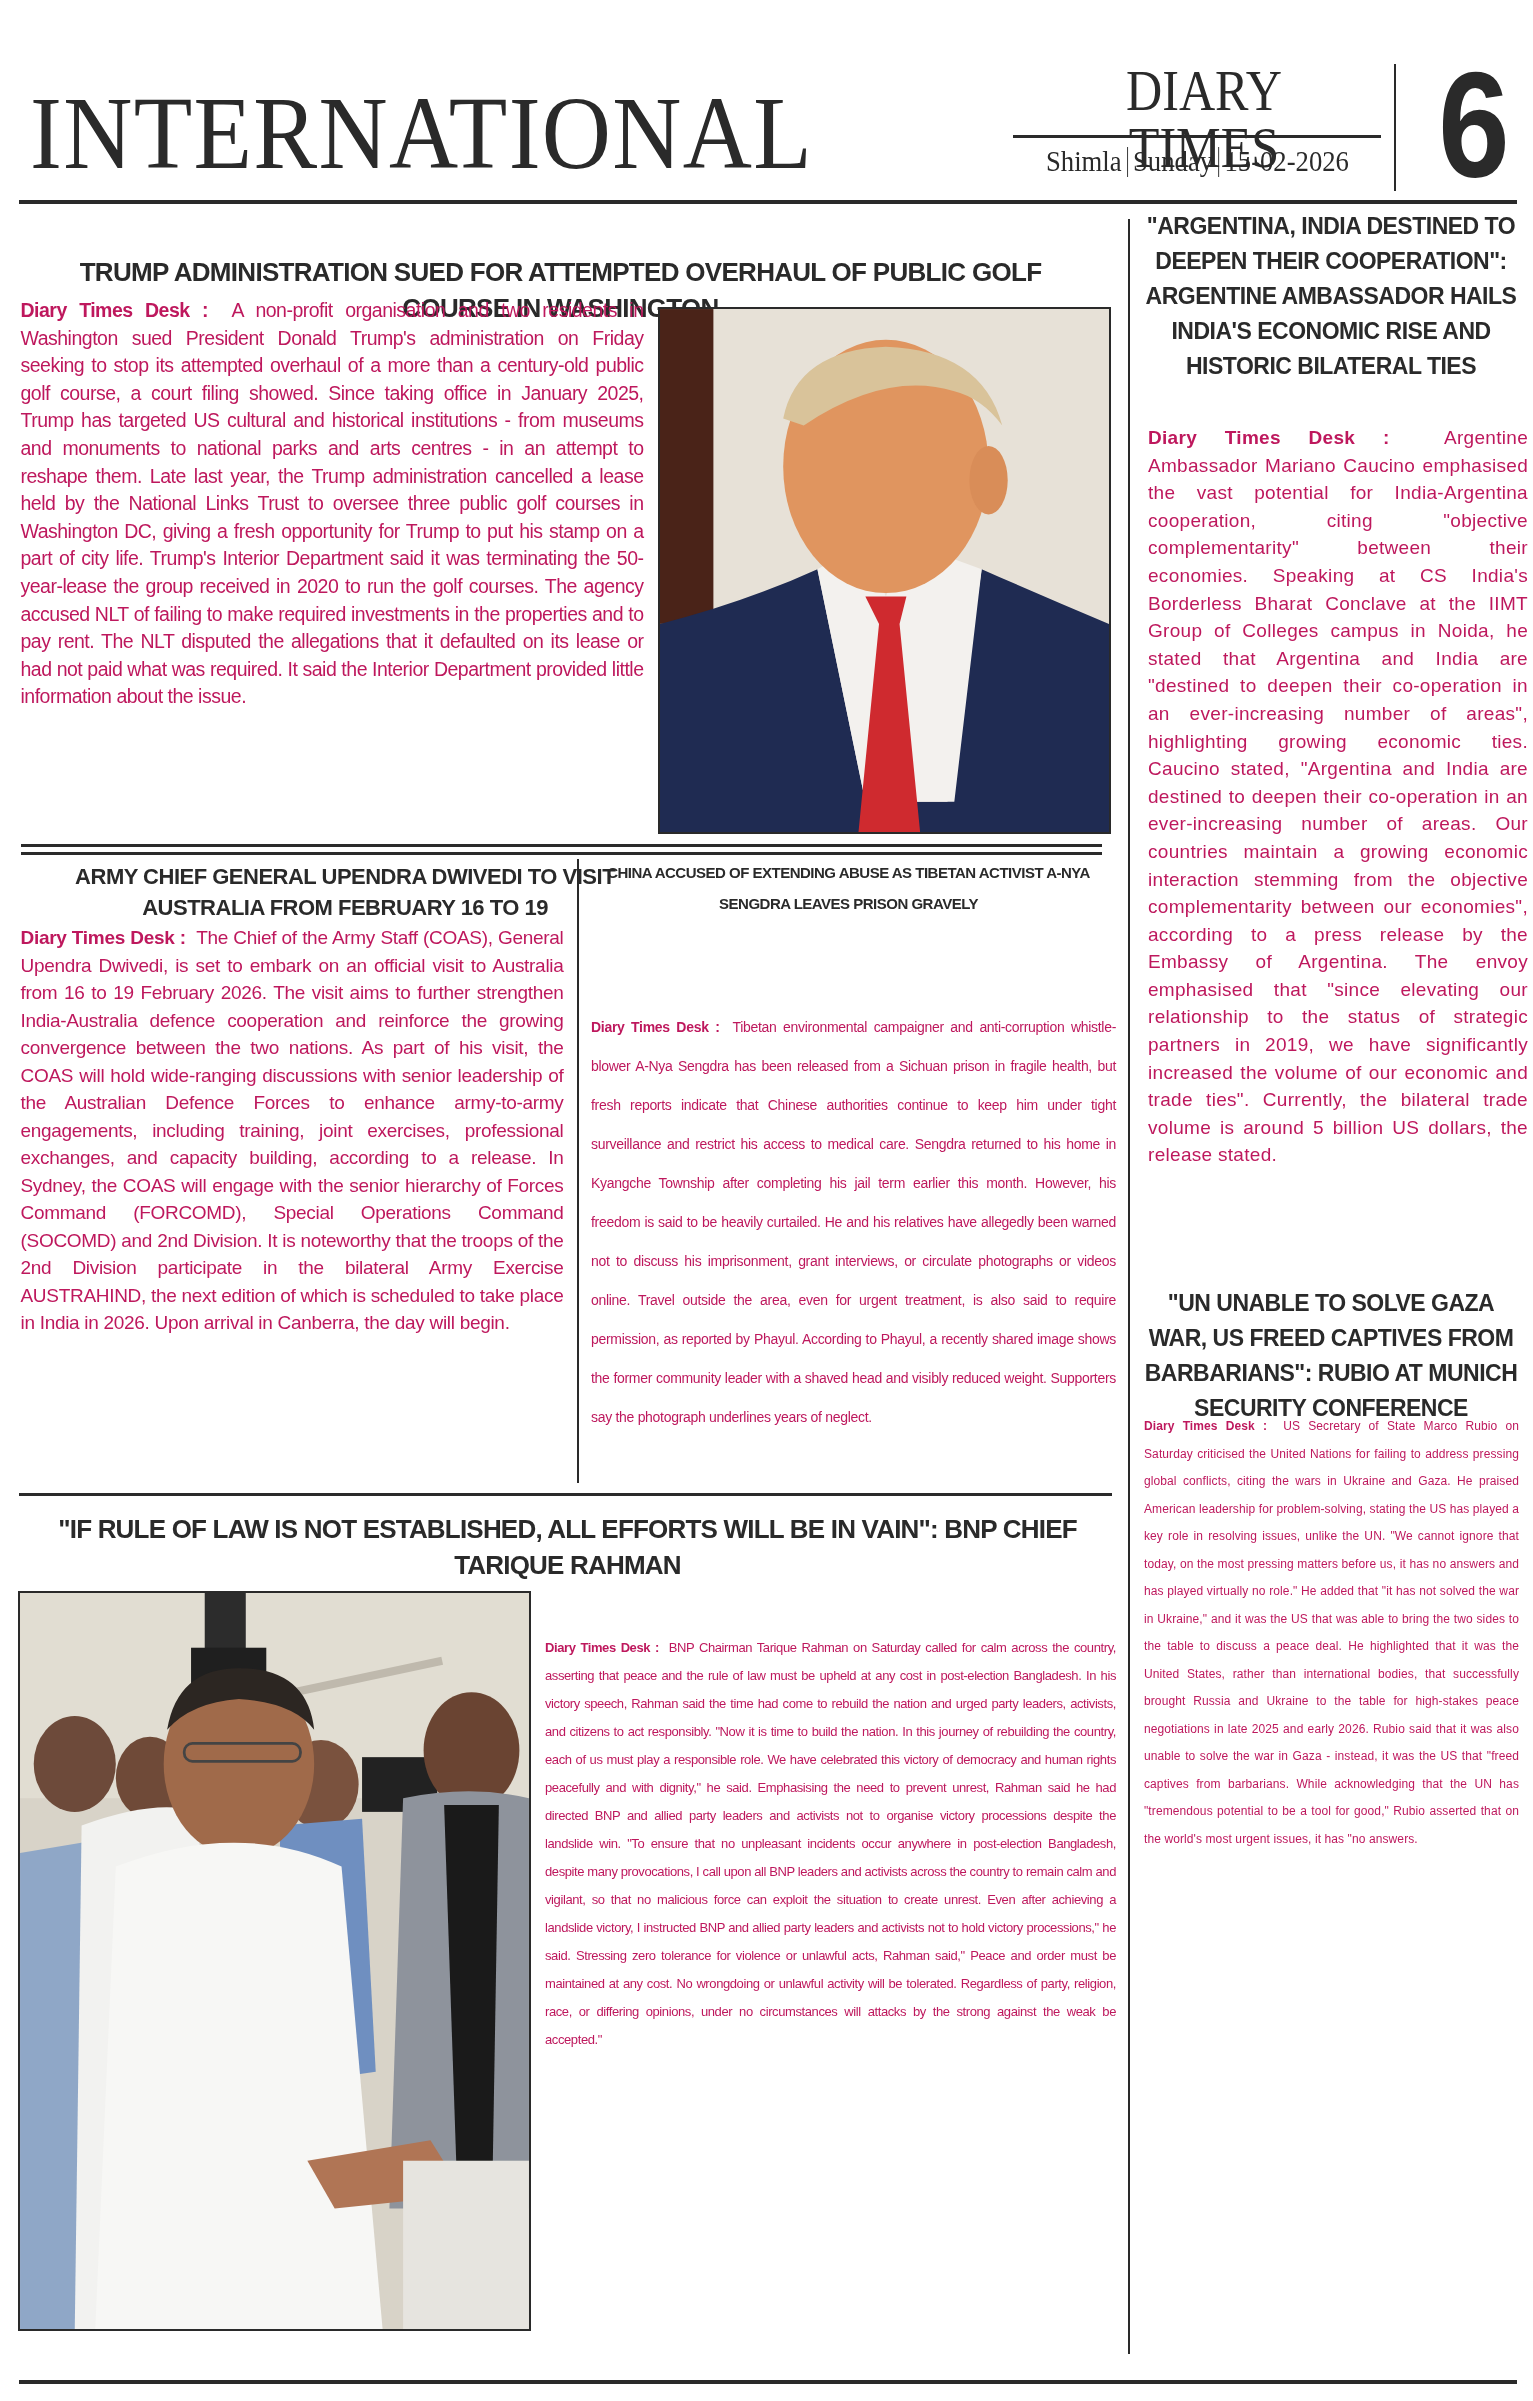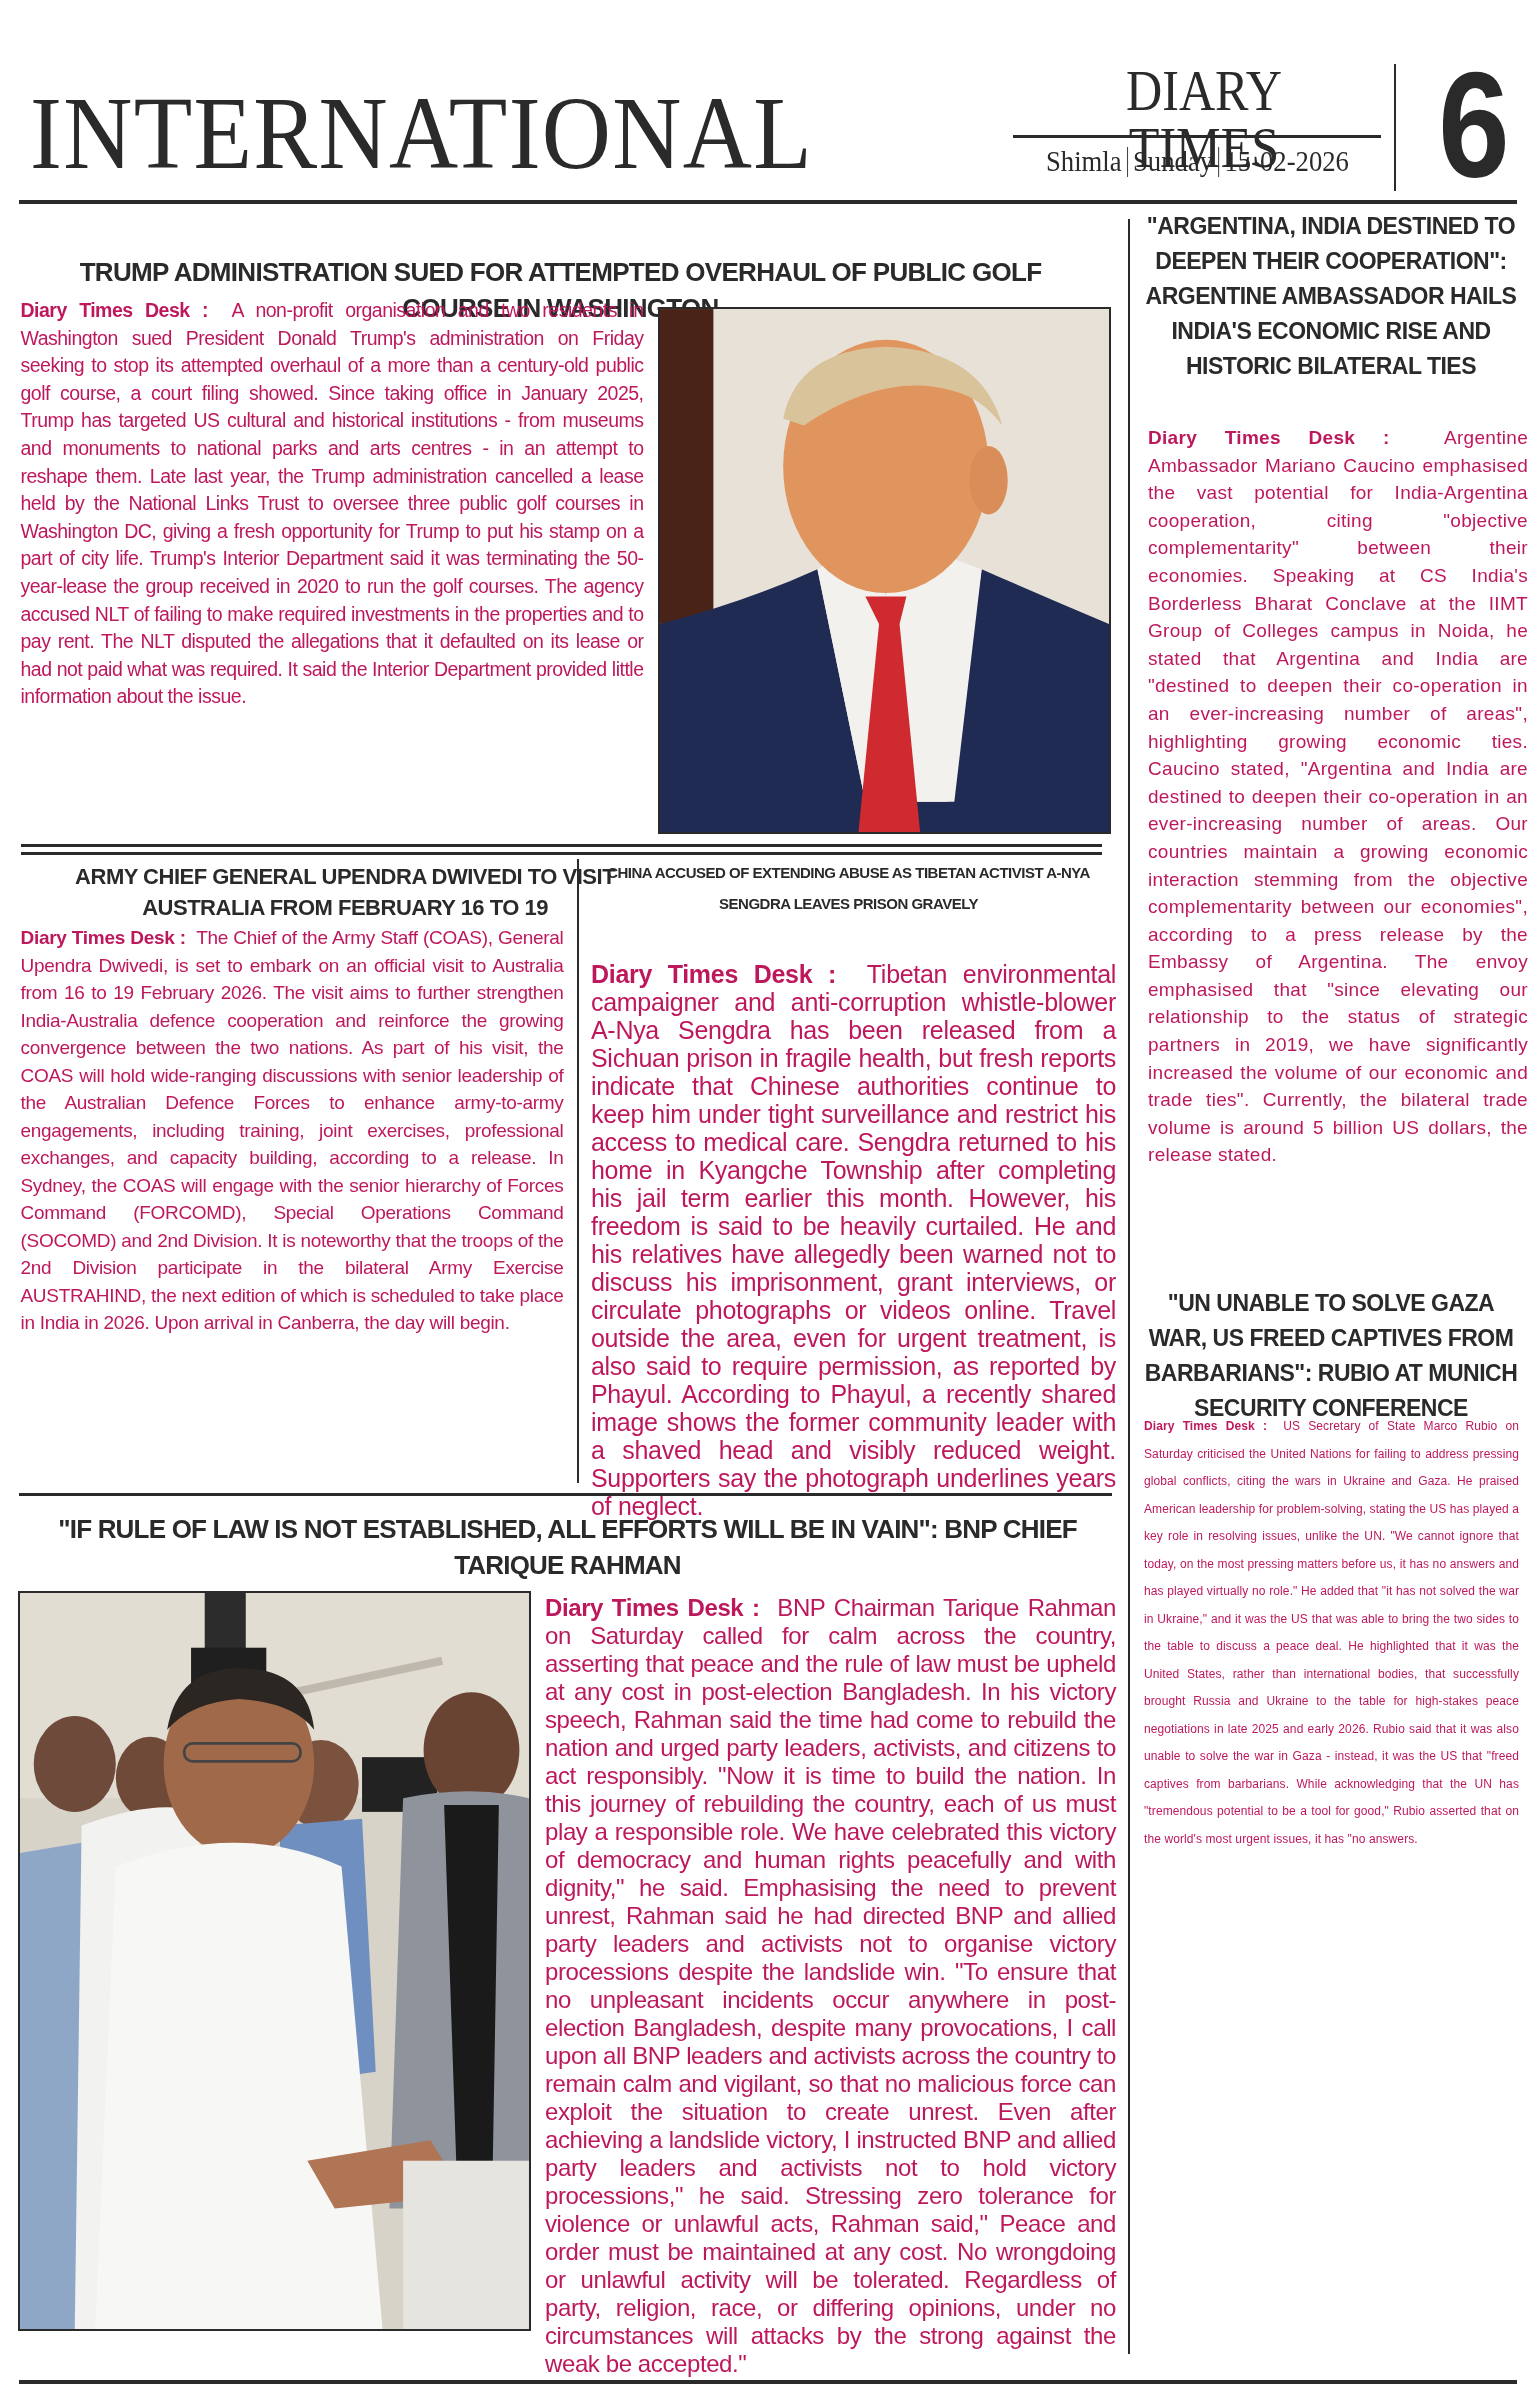--- a/index.html
+++ b/index.html
@@ -53,21 +53,21 @@
 
 <div class="headline" style="left:24.6px; top:861px; width:547px; font-size:22px; line-height:31px; letter-spacing:-0.5px;margin-left:47px;">ARMY CHIEF GENERAL UPENDRA DWIVEDI TO VISIT AUSTRALIA FROM FEBRUARY 16 TO 19</div>
 <div class="body-text" style="left:20.5px; top:924px; width:543px; font-size:19px; line-height:27.5px; letter-spacing:-0.3px;">
   <span class="desk">Diary Times Desk :</span>&nbsp;
   <span>The Chief of the Army Staff (COAS), General Upendra Dwivedi, is set to embark on an official visit to Australia from 16 to 19 February 2026. The visit aims to further strengthen India-Australia defence cooperation and reinforce the growing convergence between the two nations. As part of his visit, the COAS will hold wide-ranging discussions with senior leadership of the Australian Defence Forces to enhance army-to-army engagements, including training, joint exercises, professional exchanges, and capacity building, according to a release. In Sydney, the COAS will engage with the senior hierarchy of Forces Command (FORCOMD), Special Operations Command (SOCOMD) and 2nd Division. It is noteworthy that the troops of the 2nd Division participate in the bilateral Army Exercise AUSTRAHIND, the next edition of which is scheduled to take place in India in 2026. Upon arrival in Canberra, the day will begin.</span>
 </div>
 
 <div class="rule" style="left:577px; top:859px; width:2.1px; height:624px;"></div>
 
 <div class="headline" style="left:592px; top:857px; width:513px; font-size:15px; line-height:31px; letter-spacing:-0.5px;">CHINA ACCUSED OF EXTENDING ABUSE AS TIBETAN ACTIVIST A-NYA SENGDRA LEAVES PRISON GRAVELY</div>
-<div class="body-text" style="left:591px; top:960px; width:525px; font-size:25px; line-height:28px; letter-spacing:-0.3px;">
+<div class="body-text" style="left:591px; top:1008px; width:525px; font-size:14px; line-height:39px; letter-spacing:-0.3px;">
   <span class="desk">Diary Times Desk :</span>&nbsp;
   <span>Tibetan environmental campaigner and anti-corruption whistle-blower A-Nya Sengdra has been released from a Sichuan prison in fragile health, but fresh reports indicate that Chinese authorities continue to keep him under tight surveillance and restrict his access to medical care. Sengdra returned to his home in Kyangche Township after completing his jail term earlier this month. However, his freedom is said to be heavily curtailed. He and his relatives have allegedly been warned not to discuss his imprisonment, grant interviews, or circulate photographs or videos online. Travel outside the area, even for urgent treatment, is also said to require permission, as reported by Phayul. According to Phayul, a recently shared image shows the former community leader with a shaved head and visibly reduced weight. Supporters say the photograph underlines years of neglect.</span>
 </div>
 
 <div class="rule" style="left:19px; top:1493px; width:1093px; height:3.4px;"></div>
 
 <div class="headline" style="left:27px; top:1511px; width:1081px; font-size:26px; line-height:36px; letter-spacing:-0.8px;">"IF RULE OF LAW IS NOT ESTABLISHED, ALL EFFORTS WILL BE IN VAIN": BNP CHIEF TARIQUE RAHMAN</div>
 <div class="photo" style="left:18px; top:1591px; width:509px; height:736px; background:#d9d5cc;">
   <svg width="509" height="736" viewBox="0 0 744 1076">
     <rect x="0" y="0" width="744" height="1076" fill="#d8d3c8"></rect>
@@ -86,21 +86,21 @@
     <path d="M380 340 L500 330 L520 700 L380 720 Z" fill="#6f8fc0"></path>
     <path d="M90 340 Q200 300 260 320 L300 1076 L80 1076 Z" fill="#f2f2f0"></path>
     <ellipse cx="320" cy="250" rx="110" ry="135" fill="#a06a4a"></ellipse>
     <path d="M215 200 Q230 110 320 110 Q420 110 430 200 Q400 160 320 155 Q250 160 215 200 Z" fill="#2c2622"></path>
     <rect x="240" y="220" width="170" height="26" rx="12" fill="none" stroke="#444" stroke-width="4"></rect>
     <path d="M140 400 Q320 330 470 400 L530 1076 L110 1076 Z" fill="#f7f7f5"></path>
     <path d="M420 830 L600 800 L650 880 L460 900 Z" fill="#b07555"></path>
     <rect x="560" y="830" width="184" height="246" fill="#e6e4df"></rect>
   </svg>
 </div>
-<div class="body-text" style="left:545px; top:1594px; width:571px; font-size:24px; line-height:28px; letter-spacing:-0.4px;">
+<div class="body-text" style="left:545px; top:1634px; width:571px; font-size:13px; line-height:28px; letter-spacing:-0.4px;">
   <span class="desk">Diary Times Desk :</span>&nbsp;
   <span>BNP Chairman Tarique Rahman on Saturday called for calm across the country, asserting that peace and the rule of law must be upheld at any cost in post-election Bangladesh. In his victory speech, Rahman said the time had come to rebuild the nation and urged party leaders, activists, and citizens to act responsibly. "Now it is time to build the nation. In this journey of rebuilding the country, each of us must play a responsible role. We have celebrated this victory of democracy and human rights peacefully and with dignity," he said. Emphasising the need to prevent unrest, Rahman said he had directed BNP and allied party leaders and activists not to organise victory processions despite the landslide win. "To ensure that no unpleasant incidents occur anywhere in post-election Bangladesh, despite many provocations, I call upon all BNP leaders and activists across the country to remain calm and vigilant, so that no malicious force can exploit the situation to create unrest. Even after achieving a landslide victory, I instructed BNP and allied party leaders and activists not to hold victory processions," he said. Stressing zero tolerance for violence or unlawful acts, Rahman said," Peace and order must be maintained at any cost. No wrongdoing or unlawful activity will be tolerated. Regardless of party, religion, race, or differing opinions, under no circumstances will attacks by the strong against the weak be accepted."</span>
 </div>
 
 <div class="rule" style="left:1128px; top:219px; width:2.1px; height:2135px;"></div>
 
 <div class="headline" style="left:1141px; top:209px; width:380px; font-size:23px; line-height:35px; letter-spacing:-0.5px;">"ARGENTINA, INDIA DESTINED TO DEEPEN THEIR COOPERATION": ARGENTINE AMBASSADOR HAILS INDIA'S ECONOMIC RISE AND HISTORIC BILATERAL TIES</div>
 <div class="body-text" style="left:1148px; top:424px; width:380px; font-size:19px; line-height:27.6px; letter-spacing:0.3px;">
   <span class="desk">Diary Times Desk :</span>&nbsp;
   <span>Argentine Ambassador Mariano Caucino emphasised the vast potential for India-Argentina cooperation, citing "objective complementarity" between their economies. Speaking at CS India's Borderless Bharat Conclave at the IIMT Group of Colleges campus in Noida, he stated that Argentina and India are "destined to deepen their co-operation in an ever-increasing number of areas", highlighting growing economic ties. Caucino stated, "Argentina and India are destined to deepen their co-operation in an ever-increasing number of areas. Our countries maintain a growing economic interaction stemming from the objective complementarity between our economies", according to a press release by the Embassy of Argentina. The envoy emphasised that "since elevating our relationship to the status of strategic partners in 2019, we have significantly increased the volume of our economic and trade ties". Currently, the bilateral trade volume is around 5 billion US dollars, the release stated.</span>

